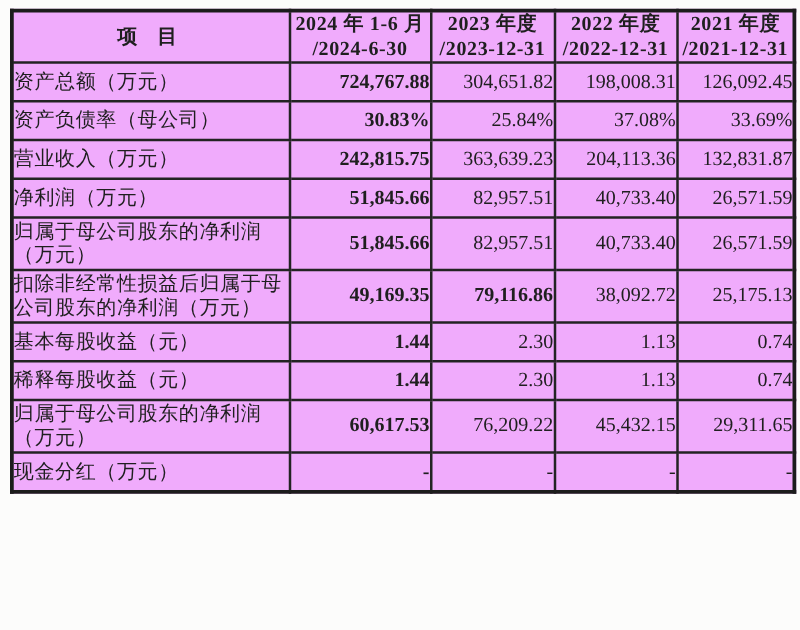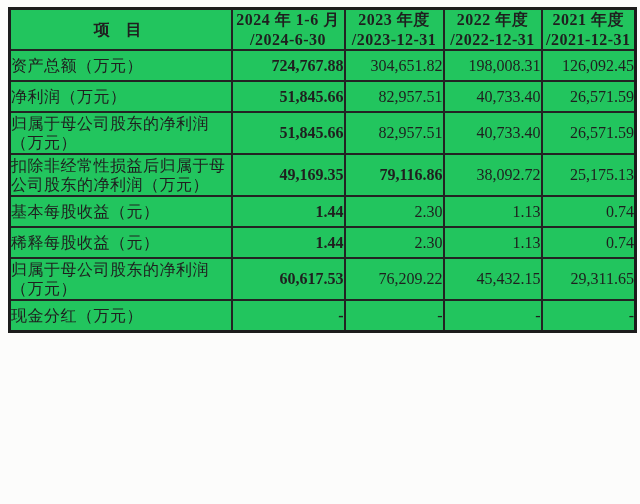--- a/index.html
+++ b/index.html
@@ -15,21 +15,21 @@
   .page {
     width: 640px;
     height: 504px;
     box-sizing: border-box;
     padding: 7px 7px 0 8px;
   }
   table.fin {
     border-collapse: collapse;
     table-layout: fixed;
     width: 626px;
-    background: #22c55e;
+    background: #f0abfc;
   }
   table.fin th, table.fin td {
     border: 2px solid #232323;
     padding: 0;
     font-size: 16px;
     line-height: 1.22;
     vertical-align: middle;
     overflow: hidden;
   }
   table.fin { border: 3px solid #1c1c1c; }
@@ -90,20 +90,34 @@
     </thead>
     <tbody>
       <tr class="r1">
         <td class="lbl">资产总额（万元）</td>
         <td class="val b">724,767.88</td>
         <td class="val">304,651.82</td>
         <td class="val">198,008.31</td>
         <td class="val">126,092.45</td>
       </tr>
       <tr class="r1">
+        <td class="lbl">资产负债率（母公司）</td>
+        <td class="val b">30.83%</td>
+        <td class="val">25.84%</td>
+        <td class="val">37.08%</td>
+        <td class="val">33.69%</td>
+      </tr>
+      <tr class="r1">
+        <td class="lbl">营业收入（万元）</td>
+        <td class="val b">242,815.75</td>
+        <td class="val">363,639.23</td>
+        <td class="val">204,113.36</td>
+        <td class="val">132,831.87</td>
+      </tr>
+      <tr class="r1">
         <td class="lbl">净利润（万元）</td>
         <td class="val b">51,845.66</td>
         <td class="val">82,957.51</td>
         <td class="val">40,733.40</td>
         <td class="val">26,571.59</td>
       </tr>
       <tr class="r2">
         <td class="lbl">归属于母公司股东的净利润（万元）</td>
         <td class="val b">51,845.66</td>
         <td class="val">82,957.51</td>

